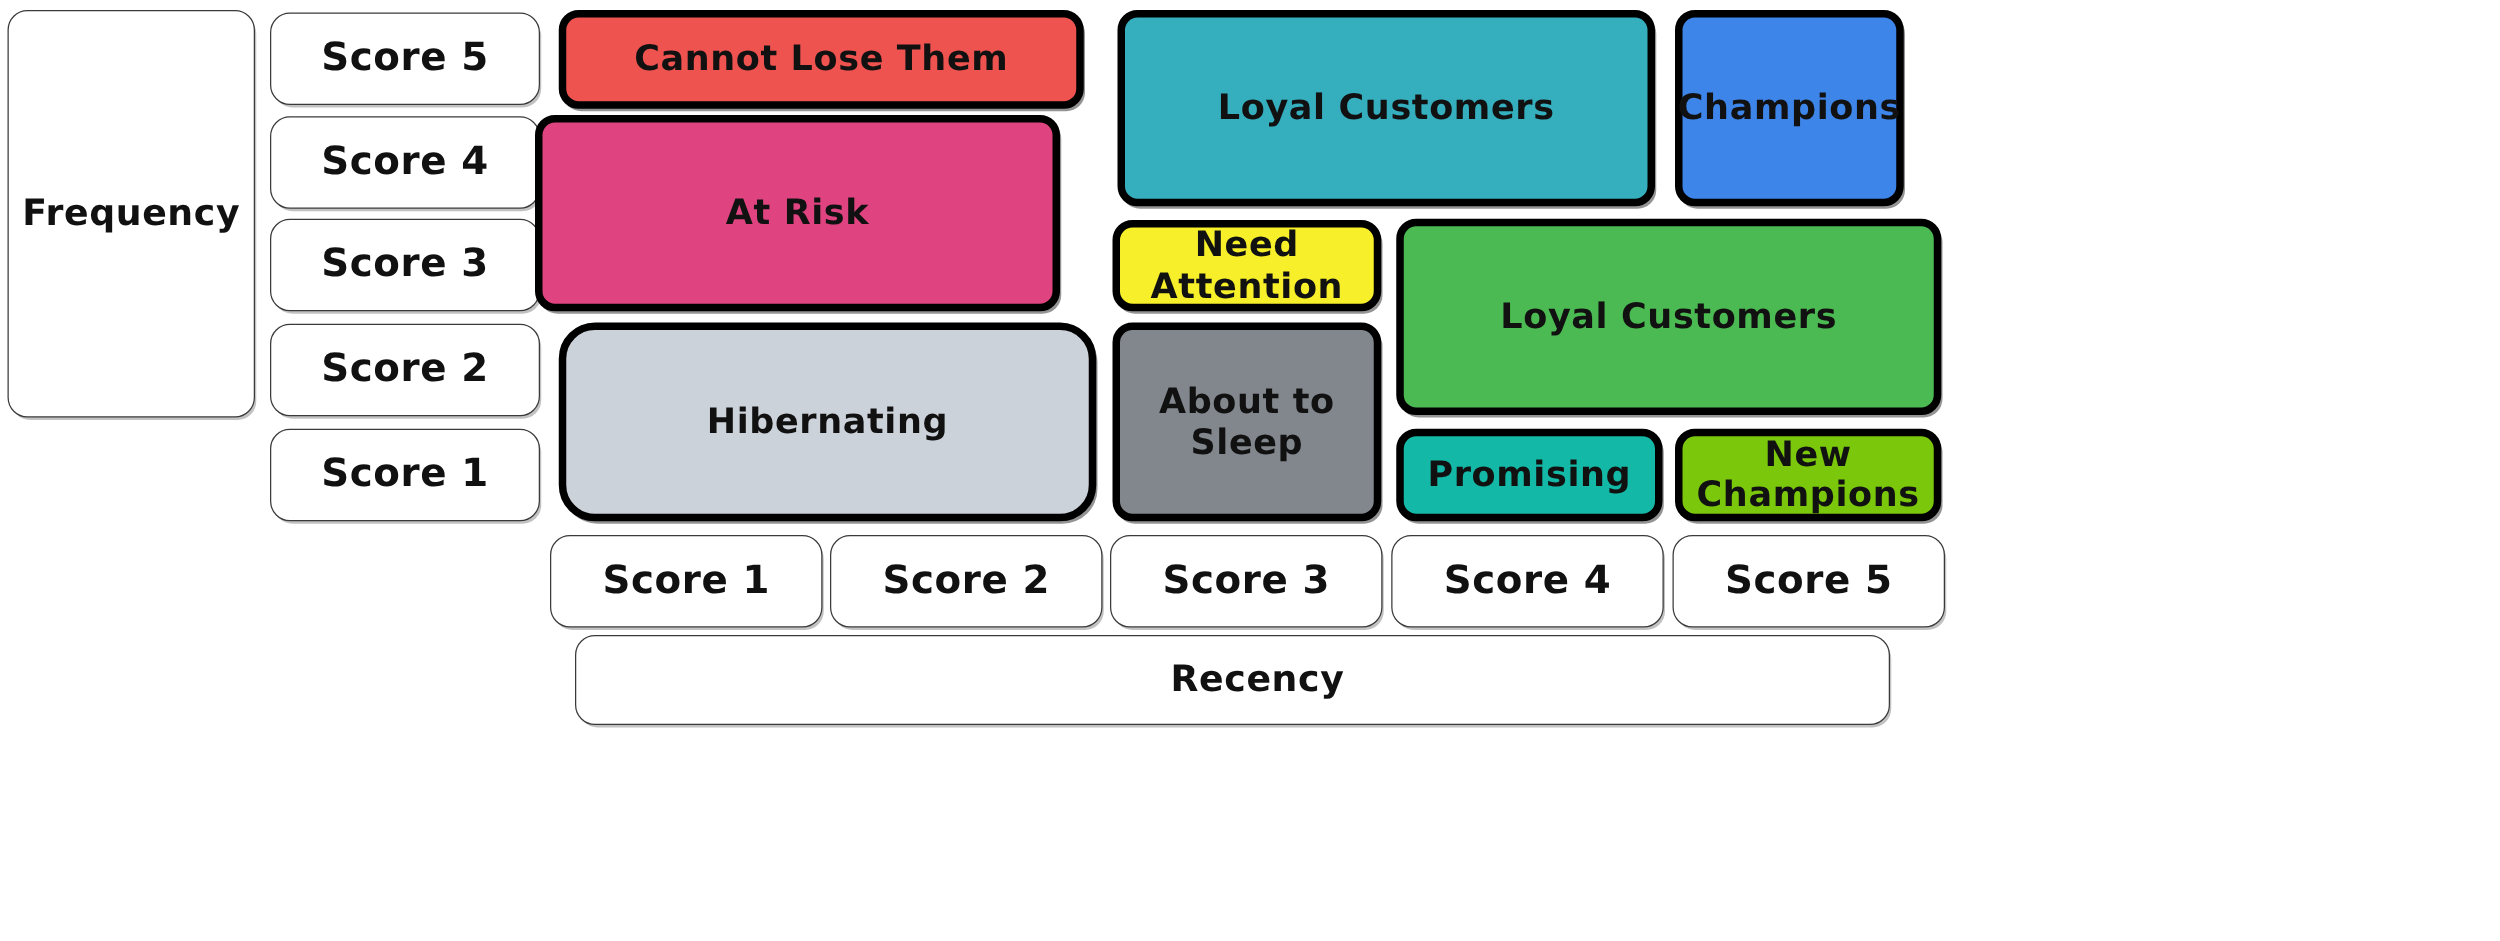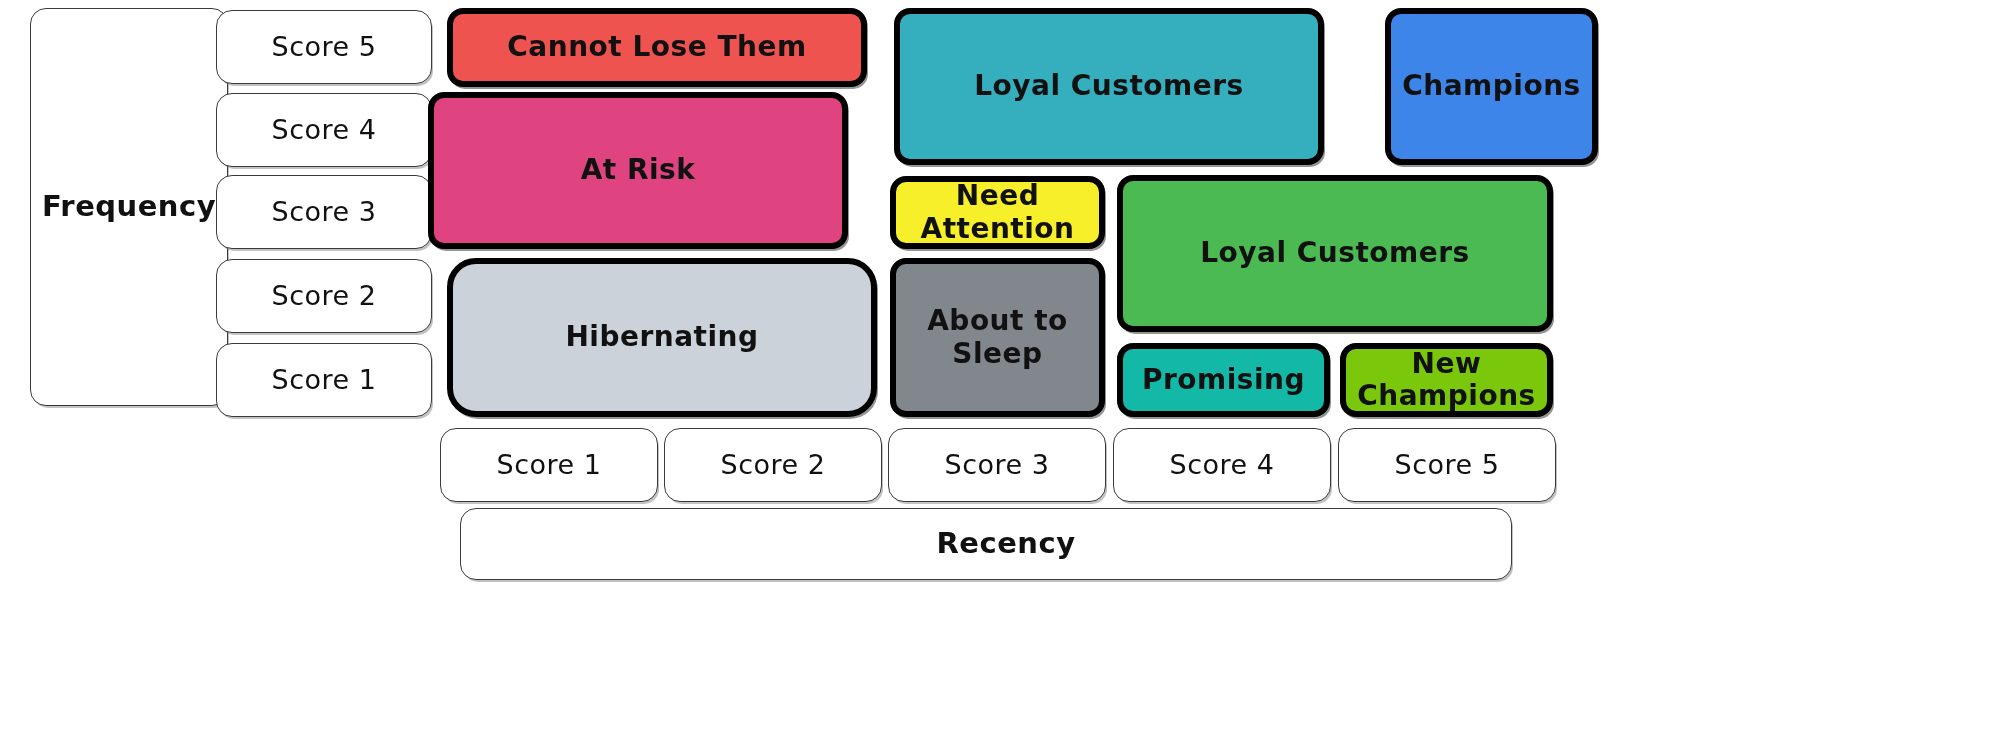--- a/index.html
+++ b/index.html
@@ -23,55 +23,55 @@
     color:#111111;
     letter-spacing:.5px;
     border:2px solid #2b2b2b;
     box-shadow:2px 3px 0 -1px rgba(60,60,60,.55);
     line-height:1.15;
   }
   .axis-box{
     background:#ffffff;
     border:1.6px solid #3a3a3a;
     box-shadow:2px 3px 0 -1px rgba(120,120,120,.45);
-    font-size:27px;
-    font-weight:400;
+    font-size:31px;
+    font-weight:700;
   }
   .seg{
     border:6px solid #000000;
     font-size:28px;
     font-weight:700;
     padding:0 10px;
   }
   .axis-title{
     font-size:29px;
     font-weight:600;
   }
   .seg-label{pointer-events:none;}
 </style>
 </head>
 <body>
 
-<div class="box axis-box axis-title" style="left:6px;top:8px;width:198px;height:398px;margin-left:24px;">Frequency</div>
+<div class="box axis-box axis-title" style="left:6px;top:8px;width:198px;height:326px;">Frequency</div>
 
 <div class="box axis-box" style="left:216px;top:10px;width:216px;height:74px;">Score 5</div>
 <div class="box axis-box" style="left:216px;top:93px;width:216px;height:74px;">Score 4</div>
 <div class="box axis-box" style="left:216px;top:175px;width:216px;height:74px;">Score 3</div>
 <div class="box axis-box" style="left:216px;top:259px;width:216px;height:74px;">Score 2</div>
 <div class="box axis-box" style="left:216px;top:343px;width:216px;height:74px;">Score 1</div>
 
 <div class="box seg" style="left:447px;top:8px;width:420px;height:79px;background:#ef5350;">
   <span class="seg-label">Cannot Lose Them</span>
 </div>
 
 <div class="box seg" style="left:894px;top:8px;width:430px;height:157px;background:#35aebe;">
   <span class="seg-label">Loyal Customers</span>
 </div>
 
-<div class="box seg" style="left:1340px;top:8px;width:213px;height:157px;background:#3d85e8;margin-left:45px;">
+<div class="box seg" style="left:1340px;top:8px;width:183px;height:157px;background:#3d85e8;">
   <span class="seg-label">Champions</span>
 </div>
 
 <div class="box seg" style="left:428px;top:92px;width:420px;height:157px;background:#e04480;">
   <span class="seg-label">At Risk</span>
 </div>
 
 <div class="box seg" style="left:890px;top:176px;width:215px;height:73px;background:#f6ef29;">
   <span class="seg-label">Need Attention</span>
 </div>

